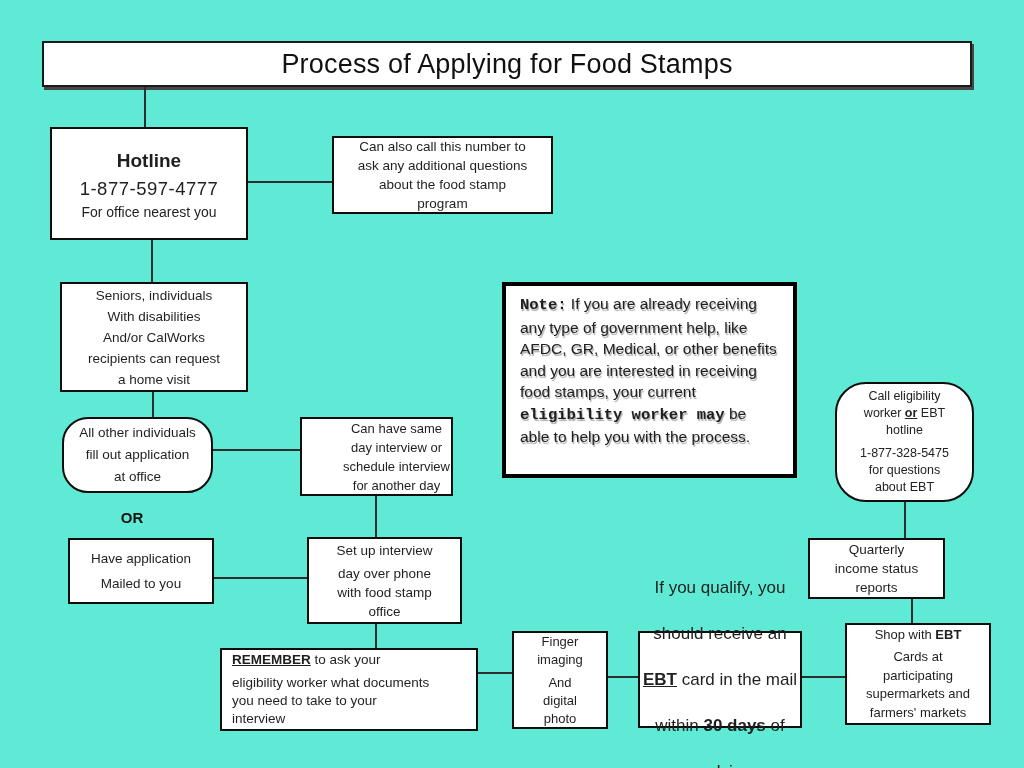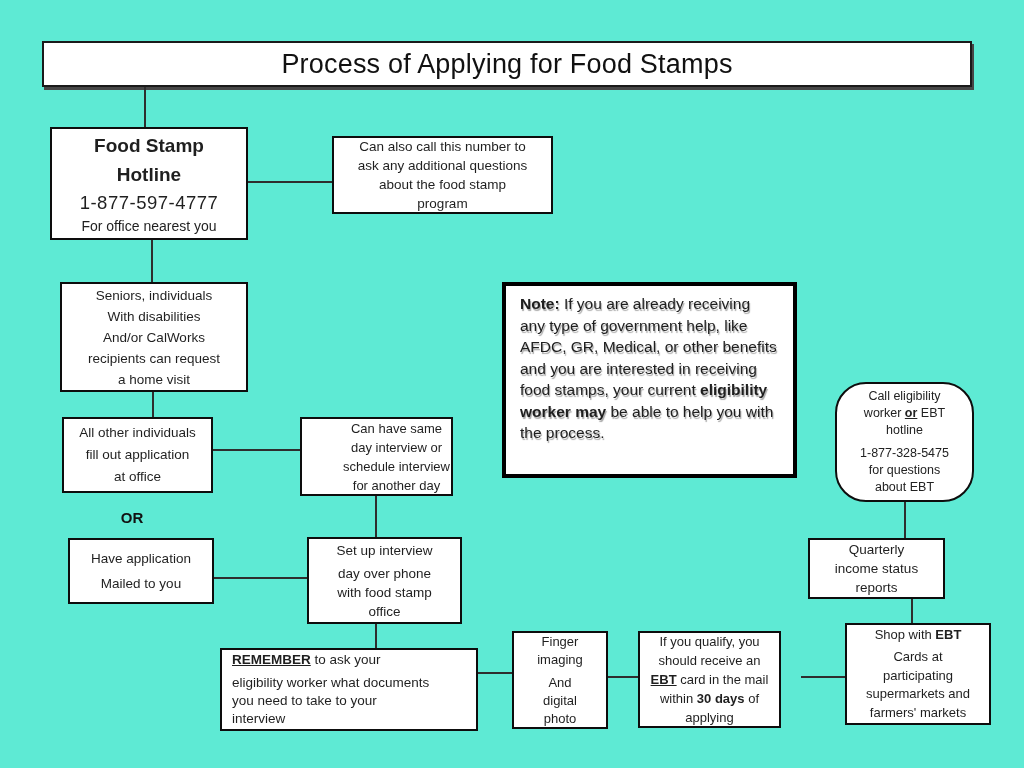--- a/index.html
+++ b/index.html
@@ -31,23 +31,23 @@
   .can-also{left:332px;top:136px;width:221px;height:78px;font-size:13.5px;}
   .can-also .ln{line-height:19px;}
 
   .seniors{left:60px;top:282px;width:188px;height:110px;font-size:13.5px;}
   .seniors .ln{line-height:21px;}
 
   .note-box{left:502px;top:282px;width:295px;height:196px;border-width:4px;border-color:#000;
     align-items:flex-start;justify-content:flex-start;text-align:left;
     padding:7px 14px;font-size:15.5px;line-height:21.5px;
     text-shadow:1px 1.5px 1px #a8a8a8;}
-  .note-box b{font-weight:bold;}
-
-  .all-other{left:62px;top:417px;width:151px;height:76px;font-size:13.5px;}
+  .note-box b{font-weight:bold;font-family:Liberation Mono, monospace;}
+
+  .all-other{left:62px;top:417px;width:151px;height:76px;font-size:13.5px;border-radius:26px;}
   .all-other .ln{line-height:22px;}
 
   .can-have{left:300px;top:417px;width:153px;height:79px;font-size:13px;}
   .can-have .ln{line-height:19px;margin-left:40px;}
 
   .or-label{position:absolute;left:104px;top:509px;width:56px;text-align:center;
     font-weight:bold;font-size:15px;color:#111;}
 
   .have-app{left:68px;top:538px;width:146px;height:66px;font-size:13.5px;}
   .have-app .ln{line-height:25px;}
@@ -59,21 +59,21 @@
   .remember{left:220px;top:648px;width:258px;height:83px;align-items:flex-start;
     text-align:left;padding:6px 10px;font-size:13.5px;}
   .remember .ln{line-height:18px;}
   .remember .r1{margin-bottom:5px;}
   .u{text-decoration:underline;}
 
   .finger{left:512px;top:631px;width:96px;height:98px;font-size:13px;}
   .finger .ln{line-height:18px;}
   .finger .gap{margin-top:5px;}
 
-  .qualify{left:638px;top:631px;width:143px;height:97px;font-size:13px;}
+  .qualify{left:638px;top:631px;width:164px;height:97px;font-size:17px;gap:27px;}
   .qualify .ln{line-height:19px;}
 
   .call-elig{left:835px;top:382px;width:139px;height:120px;font-size:12.5px;color:#222;border-radius:31px;}
   .call-elig .ln{line-height:17px;}
   .call-elig .p2{margin-top:6px;}
 
   .quarterly{left:808px;top:538px;width:137px;height:61px;font-size:13.5px;}
   .quarterly .ln{line-height:19px;}
 
   .shop{left:845px;top:623px;width:146px;height:102px;font-size:13px;}
@@ -99,21 +99,20 @@
   <div class="vline" style="left:375px;top:496px;height:41px;"></div>
   <div class="hline" style="left:214px;top:577px;width:93px;"></div>
   <div class="vline" style="left:375px;top:623px;height:25px;"></div>
   <div class="hline" style="left:477px;top:672px;width:35px;"></div>
   <div class="hline" style="left:607px;top:676px;width:31px;"></div>
   <div class="hline" style="left:801px;top:676px;width:44px;"></div>
   <div class="vline" style="left:904px;top:502px;height:36px;"></div>
   <div class="vline" style="left:911px;top:598px;height:25px;"></div>
 
   <div class="box hotline">
-    <span class="ln ht">Food Stamp</span>
     <span class="ln ht">Hotline</span>
     <span class="ln phone">1-877-597-4777</span>
     <span class="ln small">For office nearest you</span>
   </div>
 
   <div class="box can-also">
     <span class="ln">Can also call this number to</span>
     <span class="ln">ask any additional questions</span>
     <span class="ln">about the food stamp</span>
     <span class="ln">program</span>

